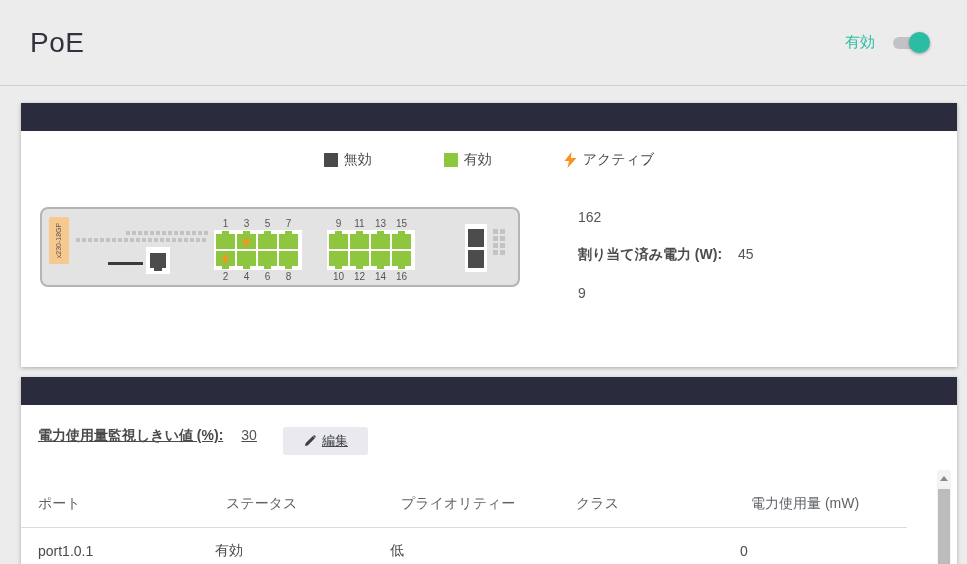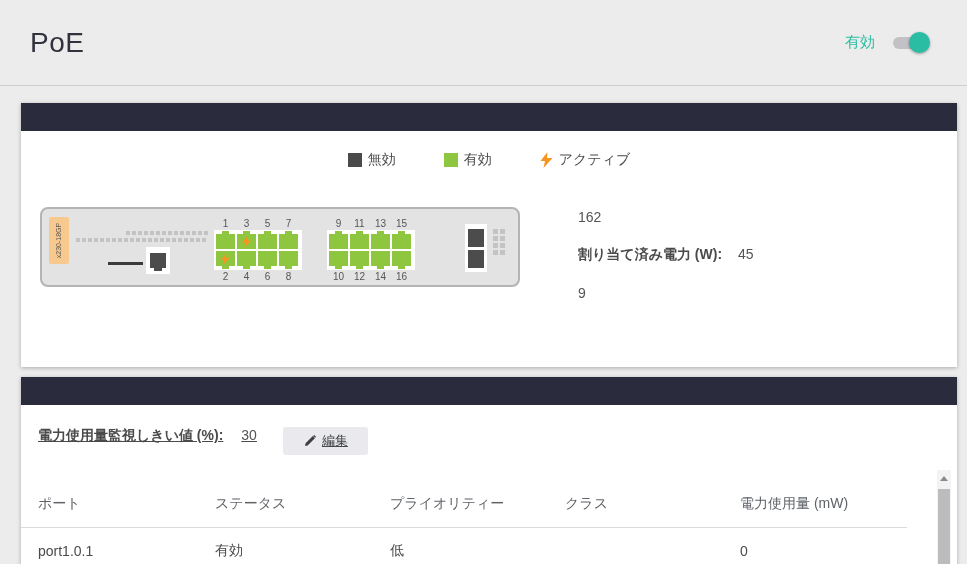--- a/index.html
+++ b/index.html
@@ -22,21 +22,21 @@
     position:absolute; right:-3px; top:-5px; width:21px; height:21px;
     border-radius:50%; background:#2bbda3; box-shadow:0 1px 3px rgba(0,0,0,.35);
   }
   
   .card {
     margin:17px 10px 0 21px; background:#fff;
     box-shadow:0 1px 4px rgba(0,0,0,.28);
   }
   .card-bar { height:28px; background:#2a2b3c; }
   
-  .legend { display:flex; justify-content:center; gap:48px; margin-top:20px; font-size:14px; color:#4a4a4a; }
+  .legend { display:flex; justify-content:center; gap:72px; margin-top:20px; font-size:14px; color:#4a4a4a; }
   .legend-item { display:flex; align-items:center; gap:6px; }
   .swatch { width:14px; height:14px; display:inline-block; }
   .swatch-disabled { background:#4a4a4a; }
   .swatch-enabled { background:#8ec63f; }
   .bolt { fill:#f7941e; }
   
   .device-row { display:flex; margin:38px 0 0 19px; padding-bottom:45px; }
   .switch-graphic {
     position:relative; width:480px; height:80px;
     background:#e3e3e3; border:2px solid #b4b4b4; border-radius:8px;
@@ -92,21 +92,21 @@
   .edit-btn {
     margin-left:26px; display:flex; align-items:center; gap:6px;
     background:#e9e9ee; border:none; border-radius:3px; padding:5px 20px;
     font-size:13px; color:#3c4043; cursor:pointer; font-family:inherit;
   }
   .edit-btn svg { fill:#3c4043; }
   
   .table-wrap { margin:26px 50px 0 0; }
   table { width:100%; border-collapse:collapse; table-layout:fixed; font-size:14px; }
   col.c1{width:194px} col.c2{width:175px} col.c3{width:175px} col.c4{width:175px}
-  th { text-align:left; font-weight:400; color:#5f6368; padding:14px 0; border-bottom:1px solid #dcdcdc; }
+  th { text-align:left; font-weight:400; color:#5f6368; padding:14px 11px; border-bottom:1px solid #dcdcdc; }
   td { color:#4a4a4a; padding:14px 0; border-bottom:1px solid #e6e6e6; }
   th:first-child, td:first-child { padding-left:17px; }
   
   .vscroll { position:absolute; right:6px; top:93px; bottom:0; width:14px; background:#f3f3f5; }
   .vscroll-arrow { width:0; height:0; margin:6px auto 4px;
     border-left:4px solid transparent; border-right:4px solid transparent;
     border-bottom:5px solid #8a8a8a; cursor:pointer; }
   .vscroll-thumb { position:absolute; left:1px; right:1px; top:19px; bottom:0; background:#bcbcbe; cursor:pointer; }
 </style>
 </head>

